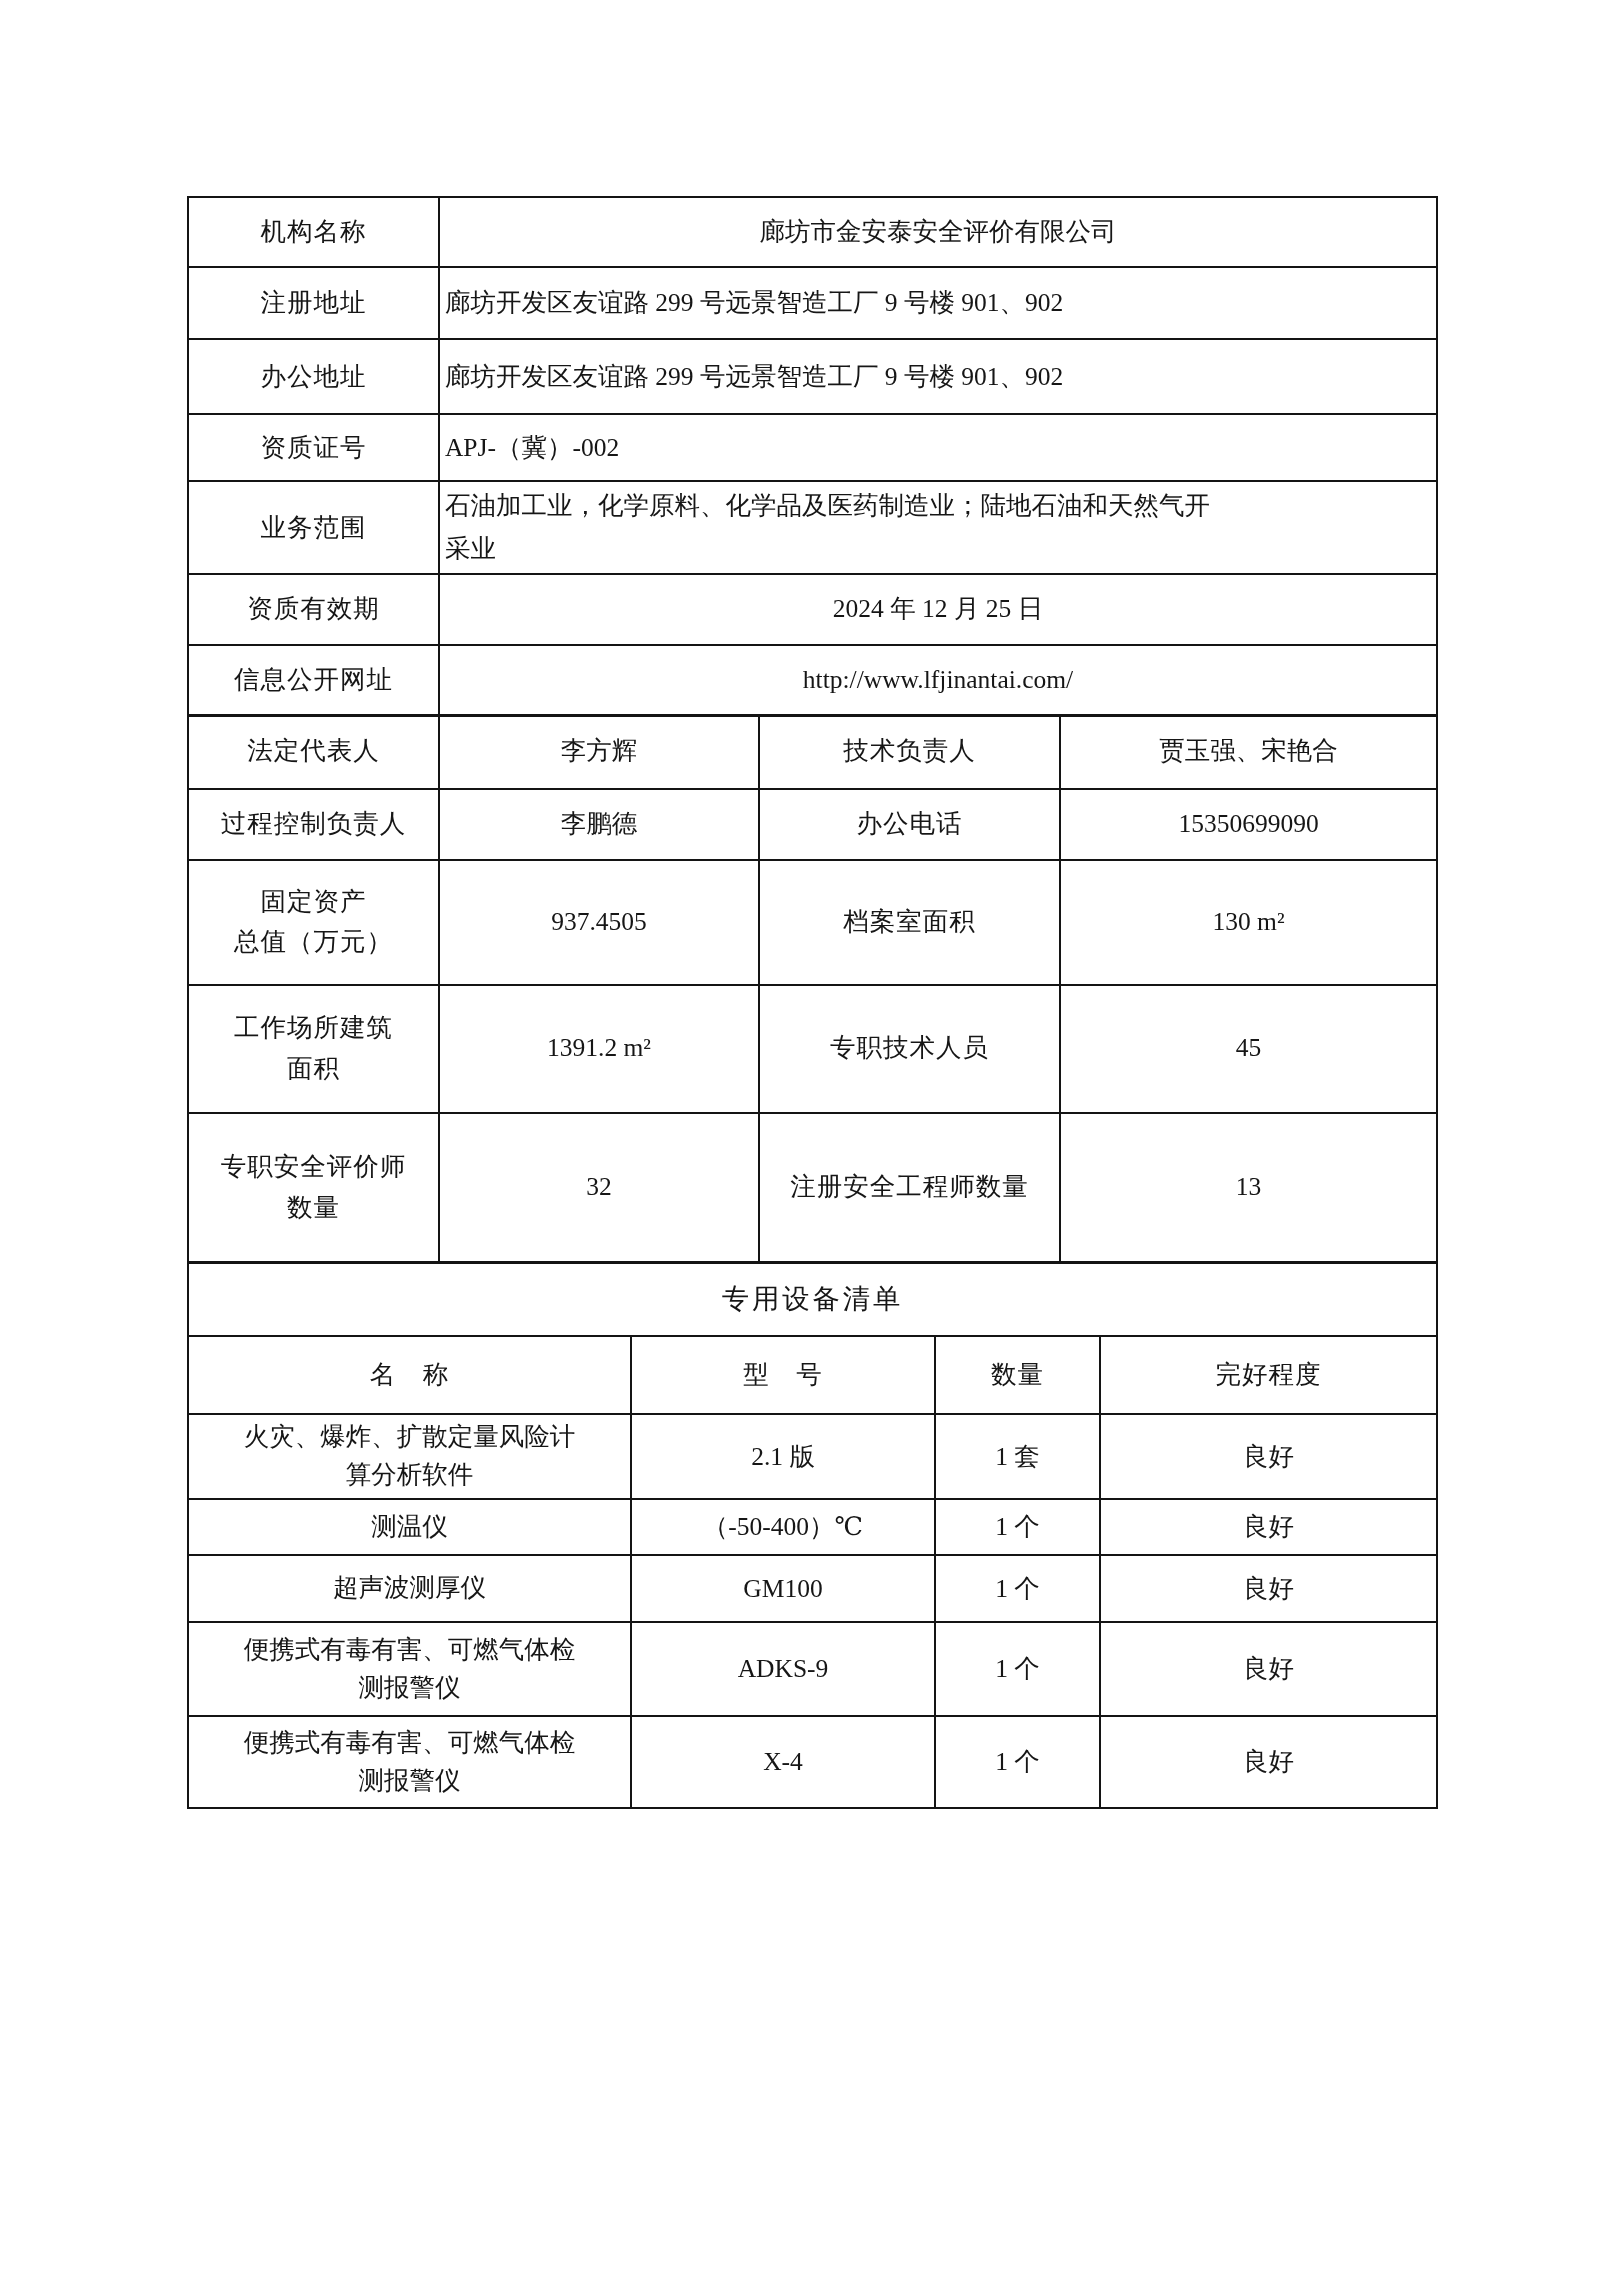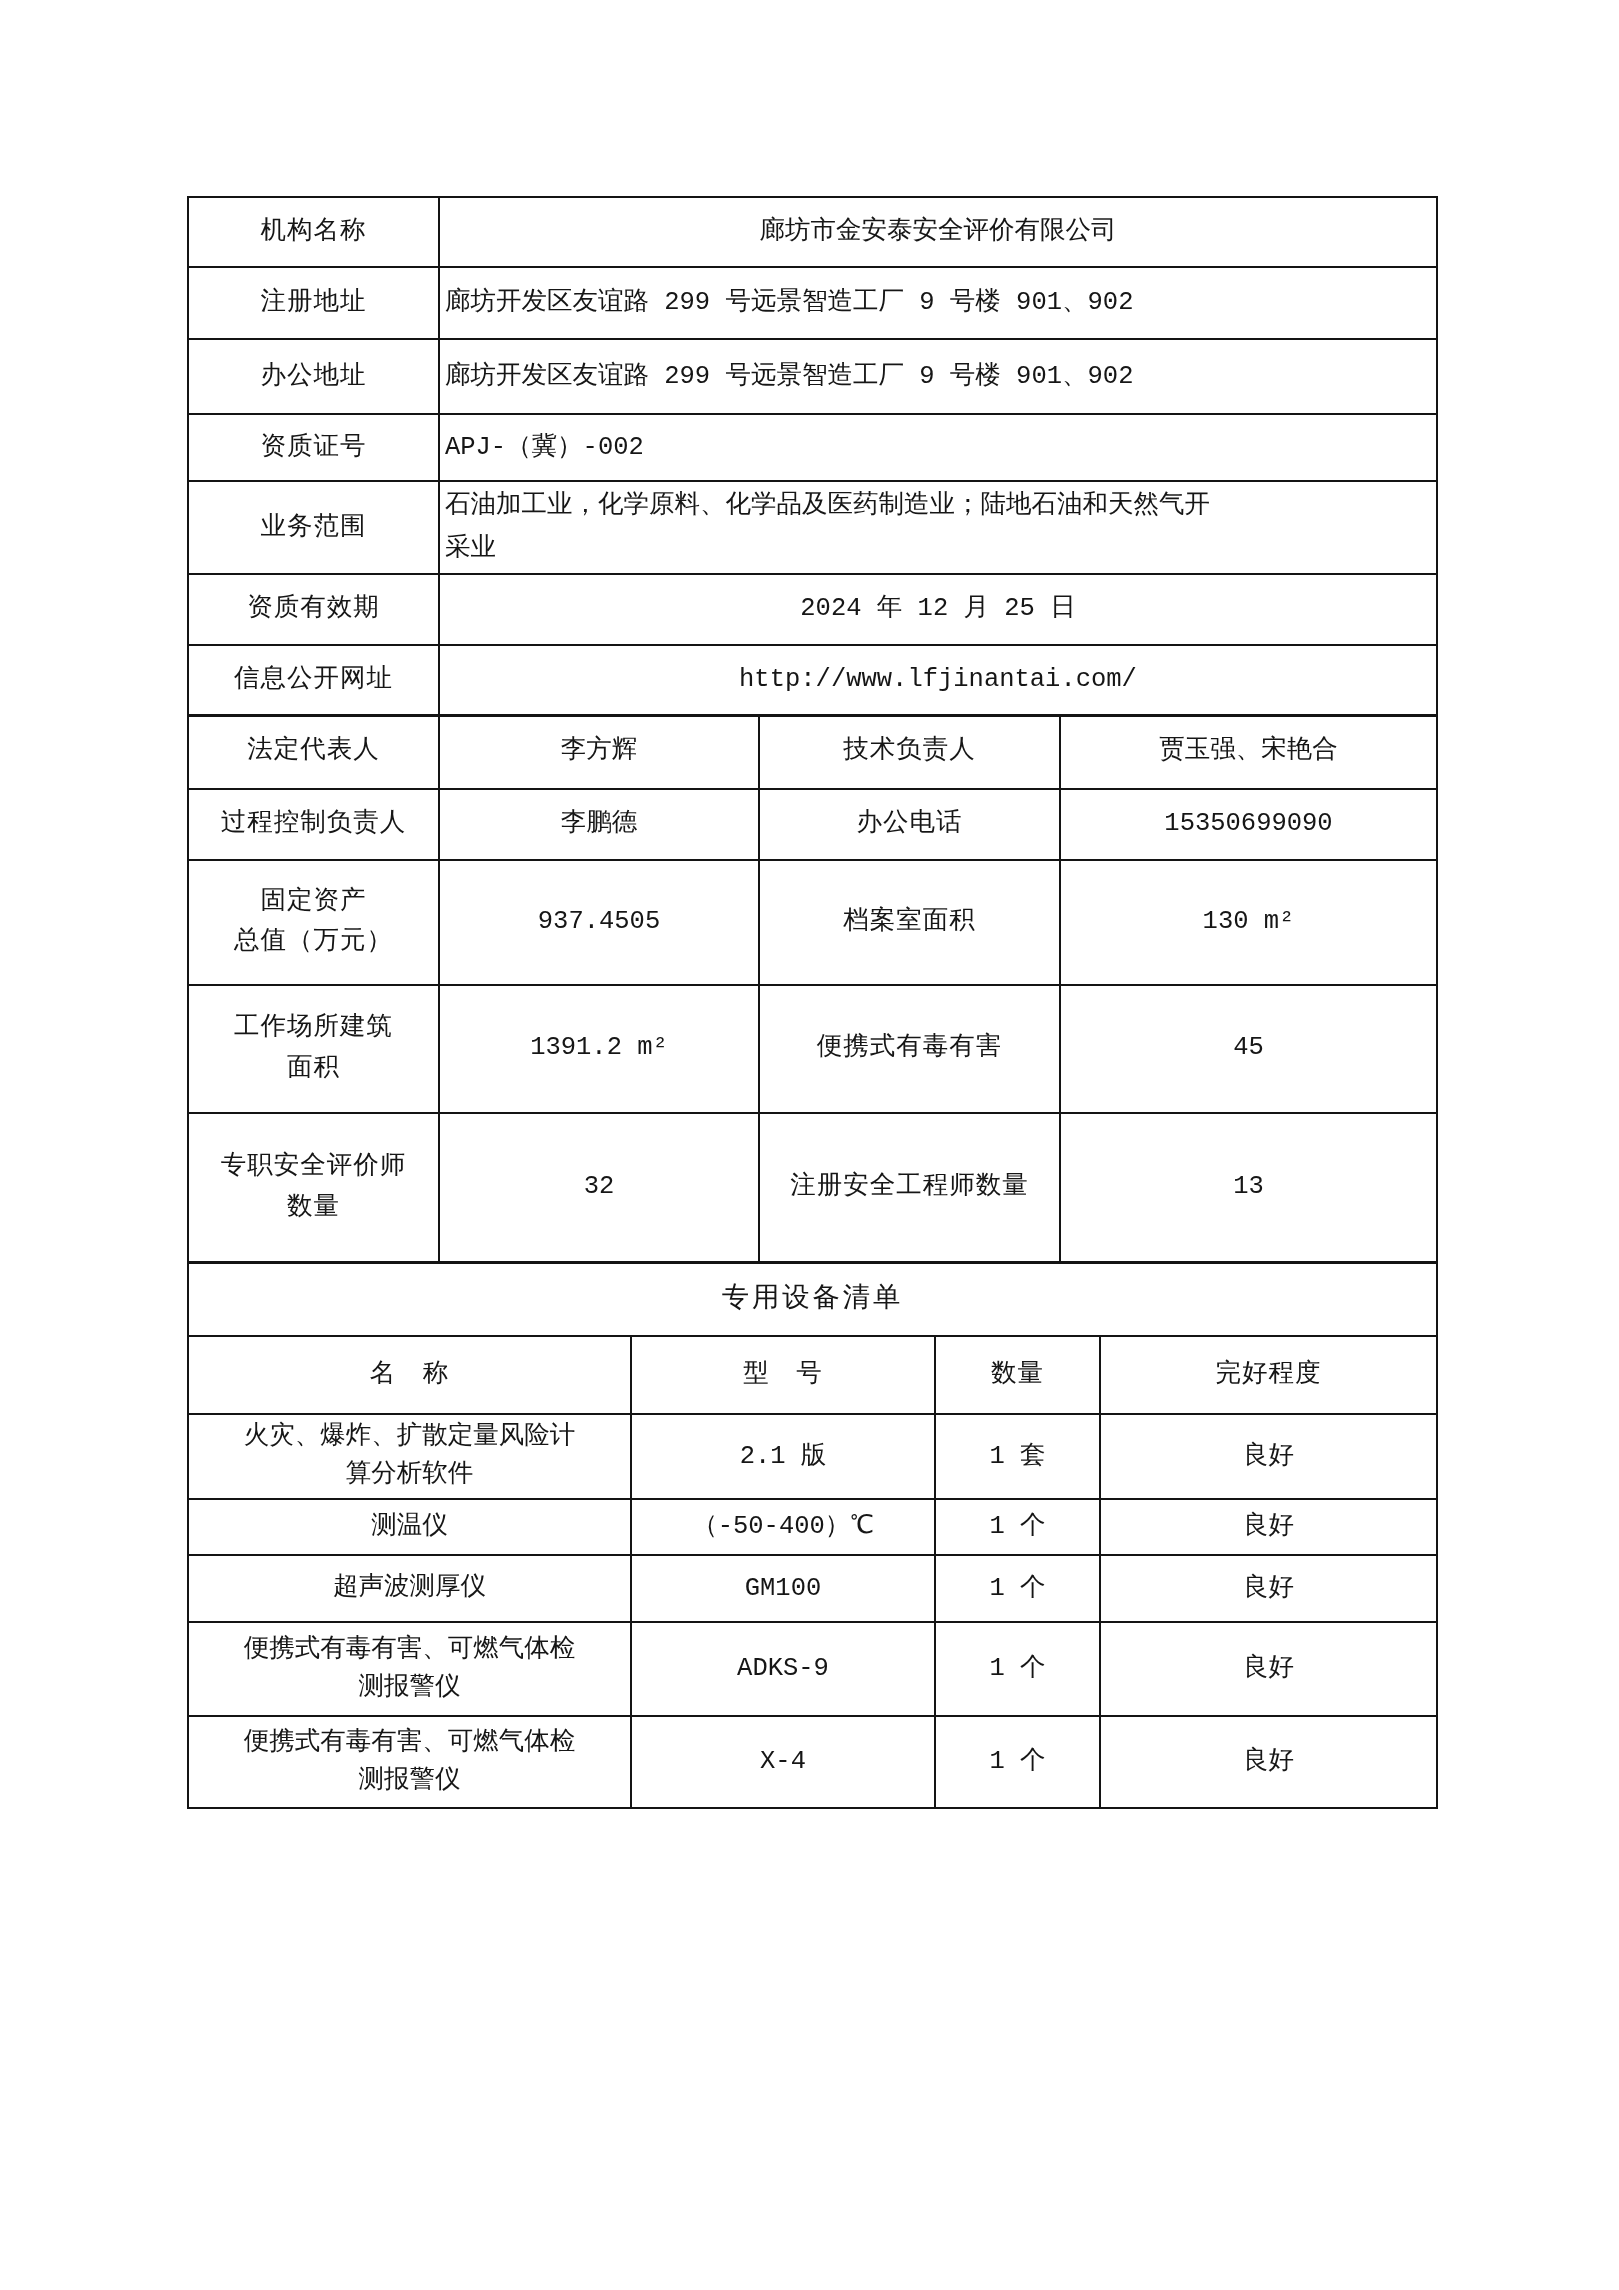--- a/index.html
+++ b/index.html
@@ -26,21 +26,20 @@
   .t4, .te { margin-top: -2.9px; }
   td {
     border: 2px solid #141414;
     border-top-width: 2.9px;
     border-bottom-width: 2.9px;
     padding: 2px 18px;
     text-align: center;
     vertical-align: middle;
     line-height: 1.4;
     overflow: hidden;
-    font-family: Liberation Mono, monospace;
   }
   .lbl { letter-spacing: 1px; }
   .left { text-align: left; padding-left: 4.9px; }
   .pre { white-space: pre-line; line-height: 1.7; }
   .t4 td { line-height: 1.6; }
   .title-cell { font-size: 27.4px; letter-spacing: 2.9px; }
   .te .name-cell { line-height: 1.5; }
 </style>
 </head>
 <body>
@@ -110,21 +109,21 @@
           <td class="lbl pre">固定资产
 总值（万元）</td>
           <td>937.4505</td>
           <td class="lbl">档案室面积</td>
           <td>130 m²</td>
         </tr>
         <tr style="height:128px">
           <td class="lbl pre">工作场所建筑
 面积</td>
           <td>1391.2 m²</td>
-          <td class="lbl">便携式有毒有害</td>
+          <td class="lbl">专职技术人员</td>
           <td>45</td>
         </tr>
         <tr style="height:150px">
           <td class="lbl pre">专职安全评价师
 数量</td>
           <td>32</td>
           <td class="lbl">注册安全工程师数量</td>
           <td>13</td>
         </tr>
       </tbody>

